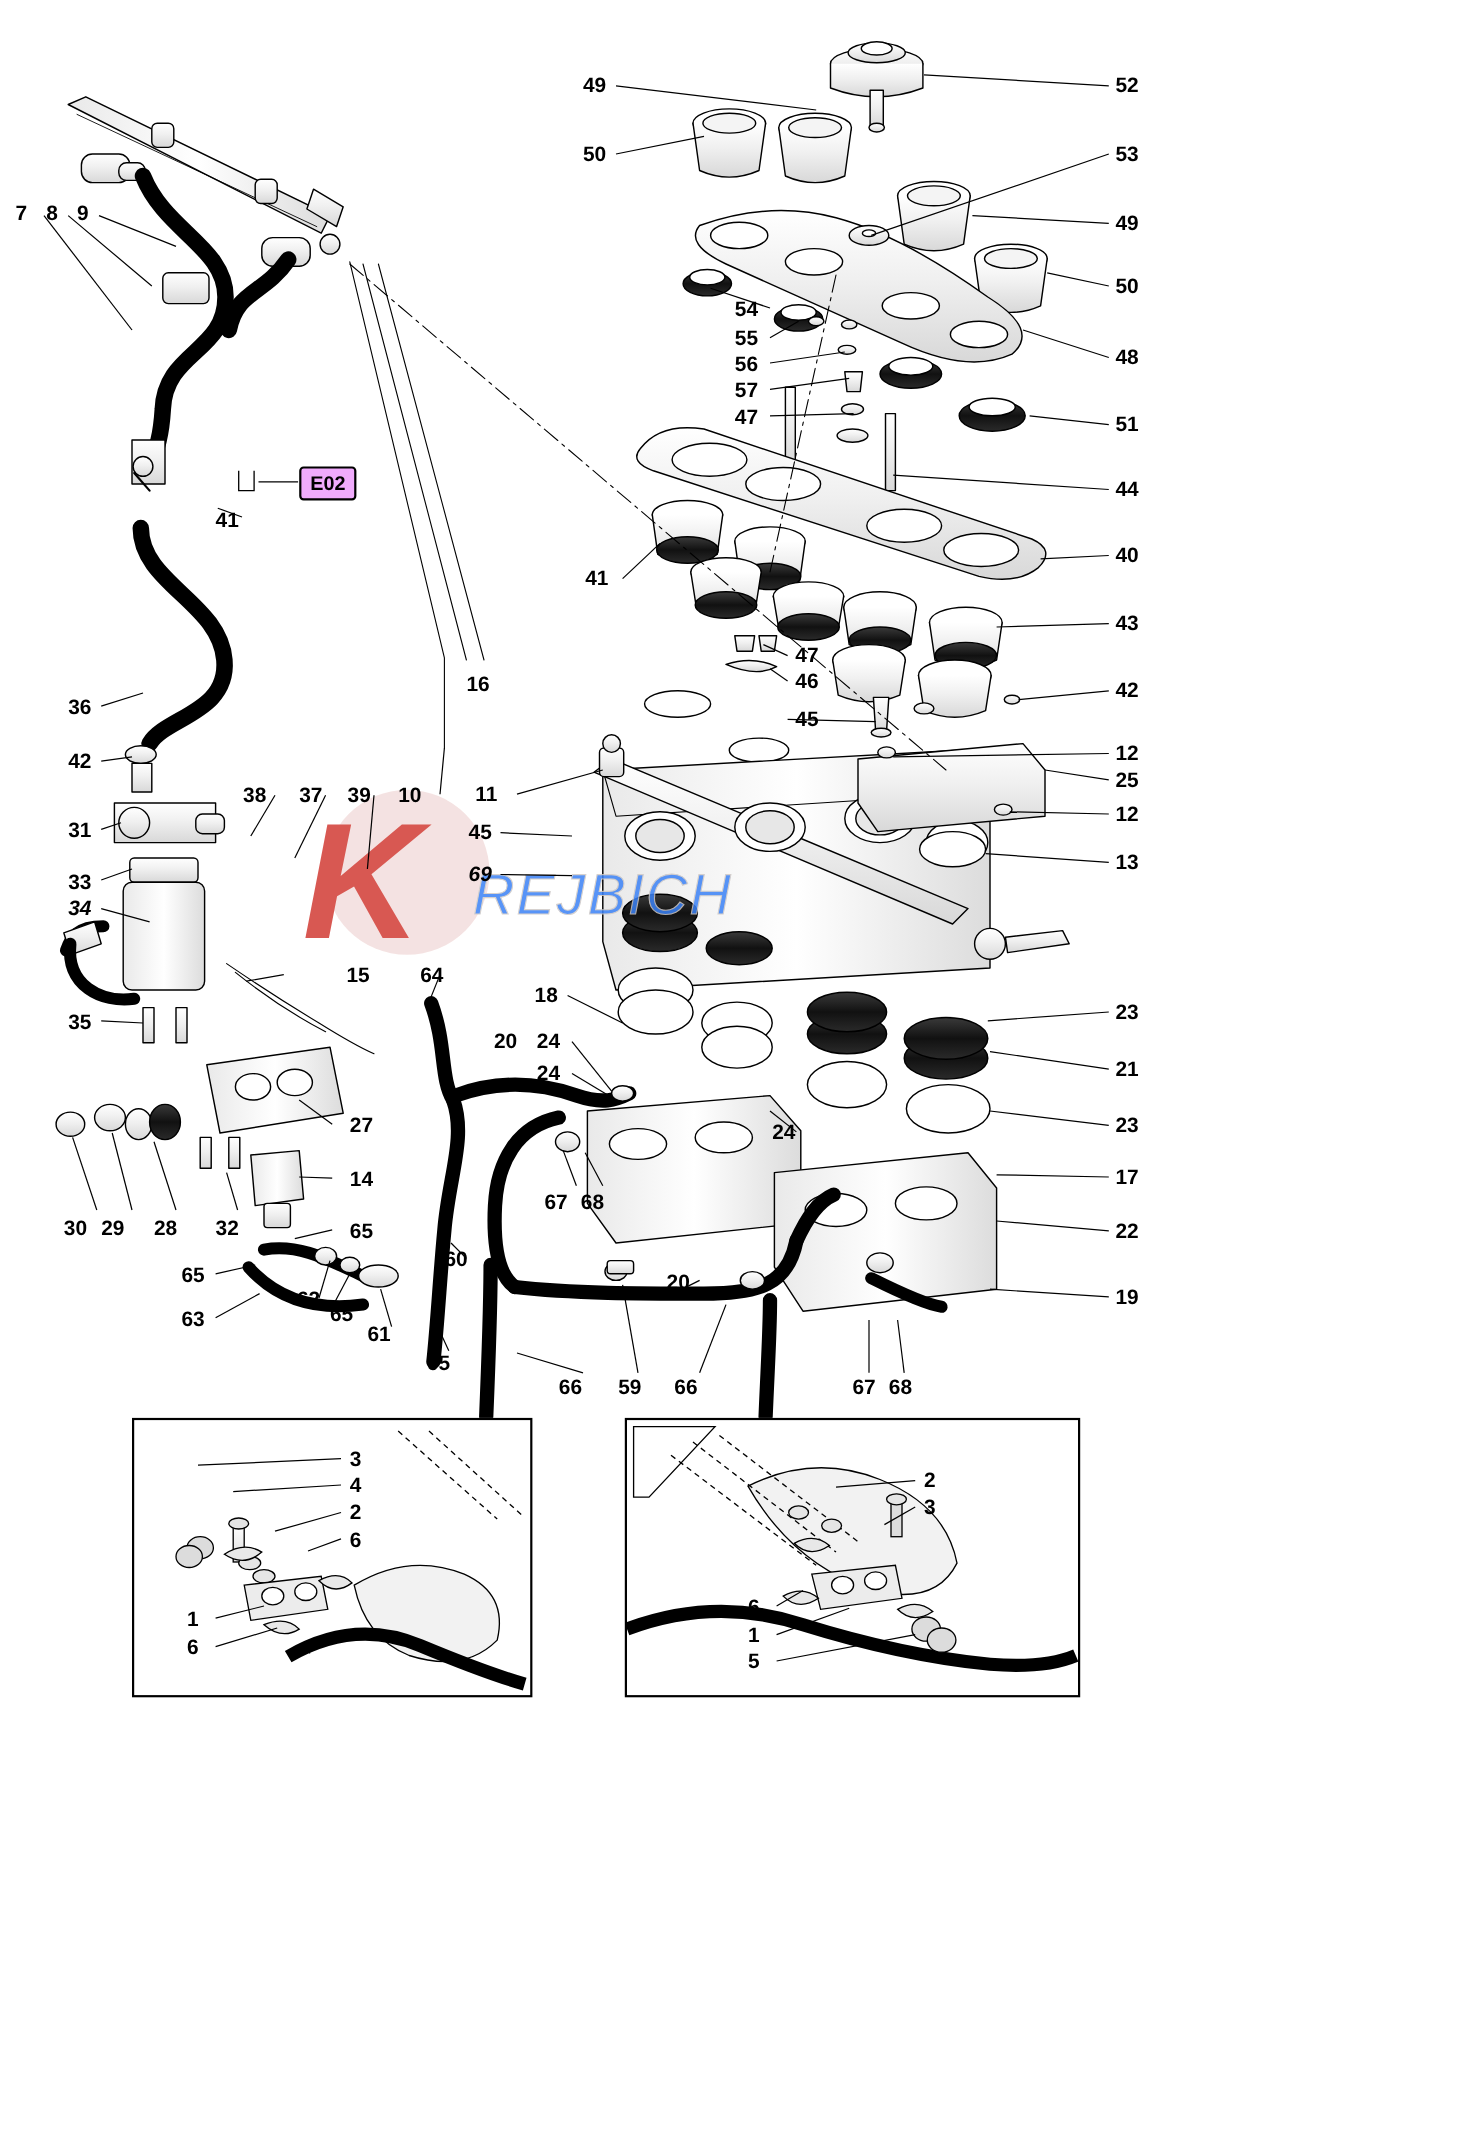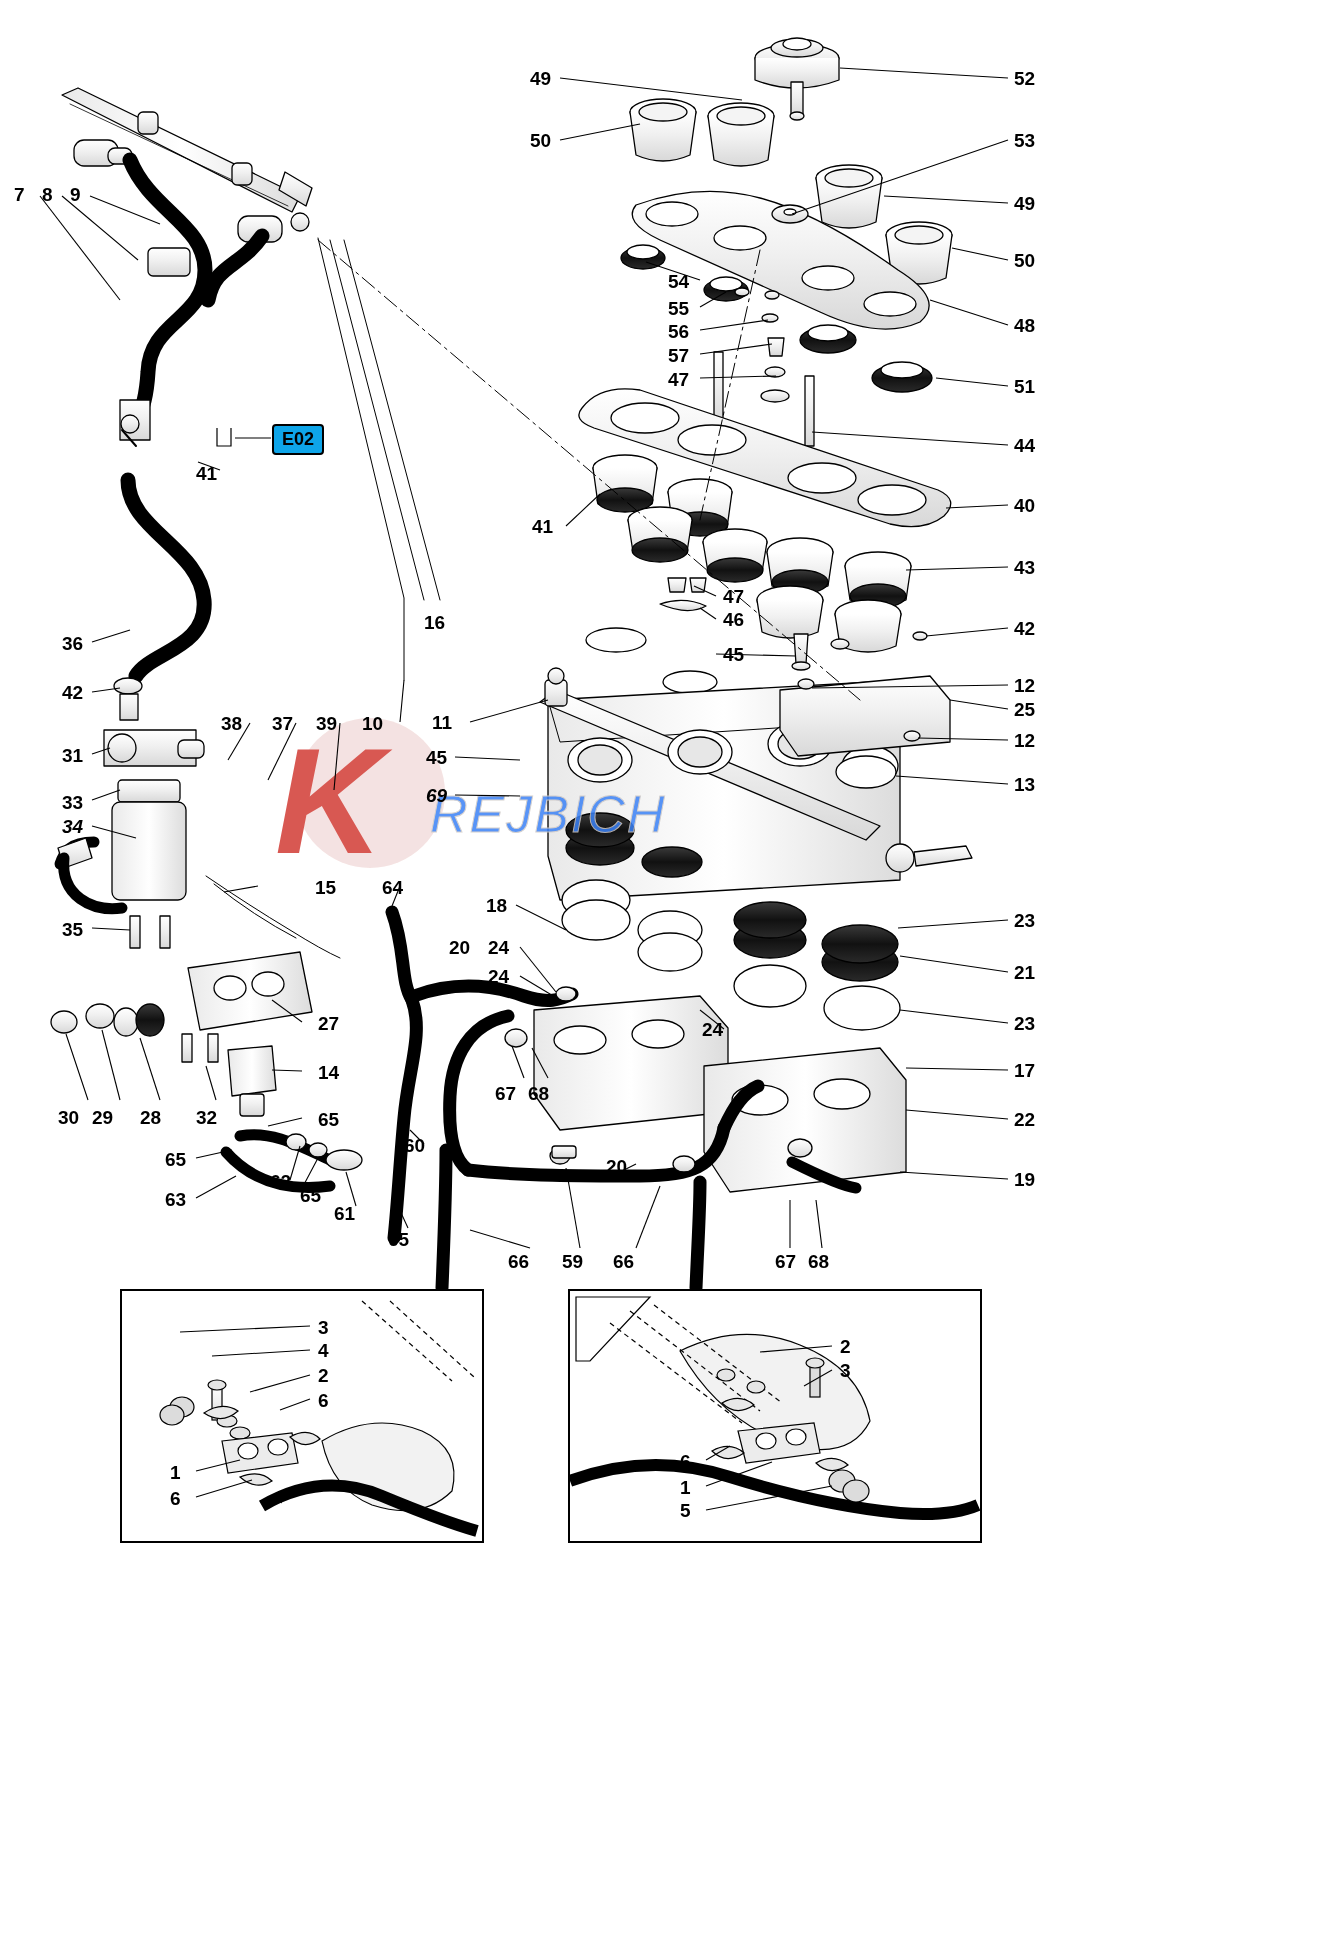--- a/index.html
+++ b/index.html
@@ -29,21 +29,21 @@
   }
   
   .tagbox {
     position: absolute;
     border: 2px solid #000;
     border-radius: 4px;
     font-size: 18px;
     font-weight: bold;
     text-align: center;
     padding: 3px 8px;
-    background: #0ea5e9;
+    background: #f0abfc;
   }
   .detailbox {
     position: absolute;
     border: 2px solid #000;
     background: #fff;
     overflow: hidden;
   }
   
   #watermark {
     position: absolute;

